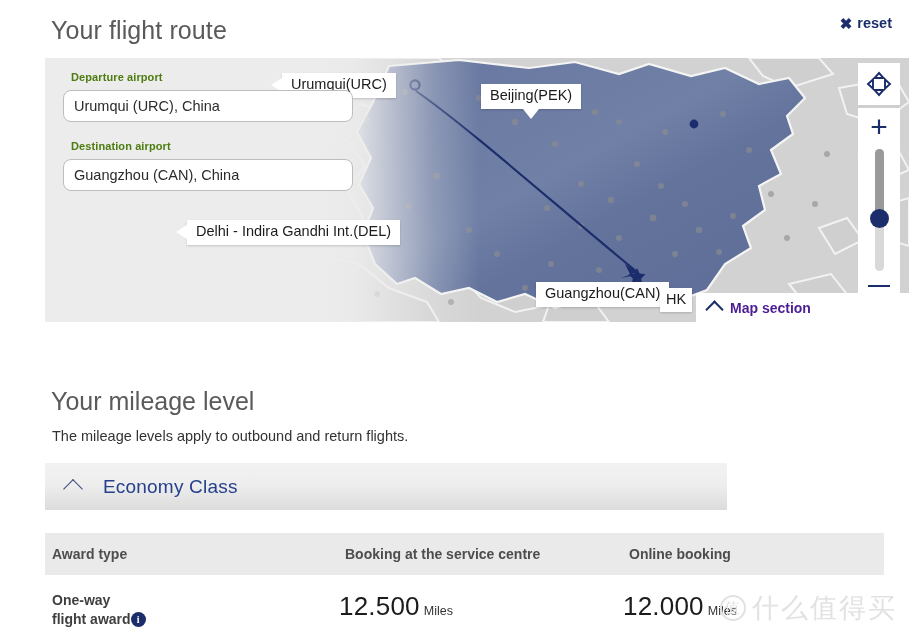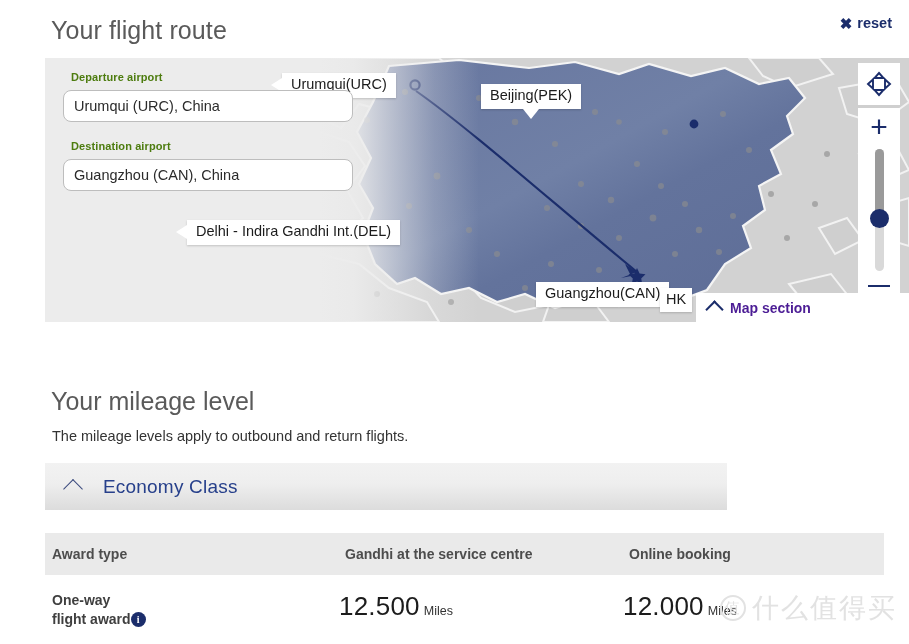--- a/index.html
+++ b/index.html
@@ -516,21 +516,21 @@
 
 <div class="class-bar">
   <span class="class-chev"></span>
   <span class="class-label">Economy Class</span>
 </div>
 
 <table class="award-table">
   <thead>
     <tr>
       <th class="c1">Award type</th>
-      <th class="c2">Gandhi at the service centre</th>
+      <th class="c2">Booking at the service centre</th>
       <th class="c3">Online booking</th>
     </tr>
   </thead>
   <tbody>
     <tr>
       <td class="award-type">
         <div>One-way</div>
         <div class="row2">
           <span>flight award</span>
           <span class="info-icon">i</span>

